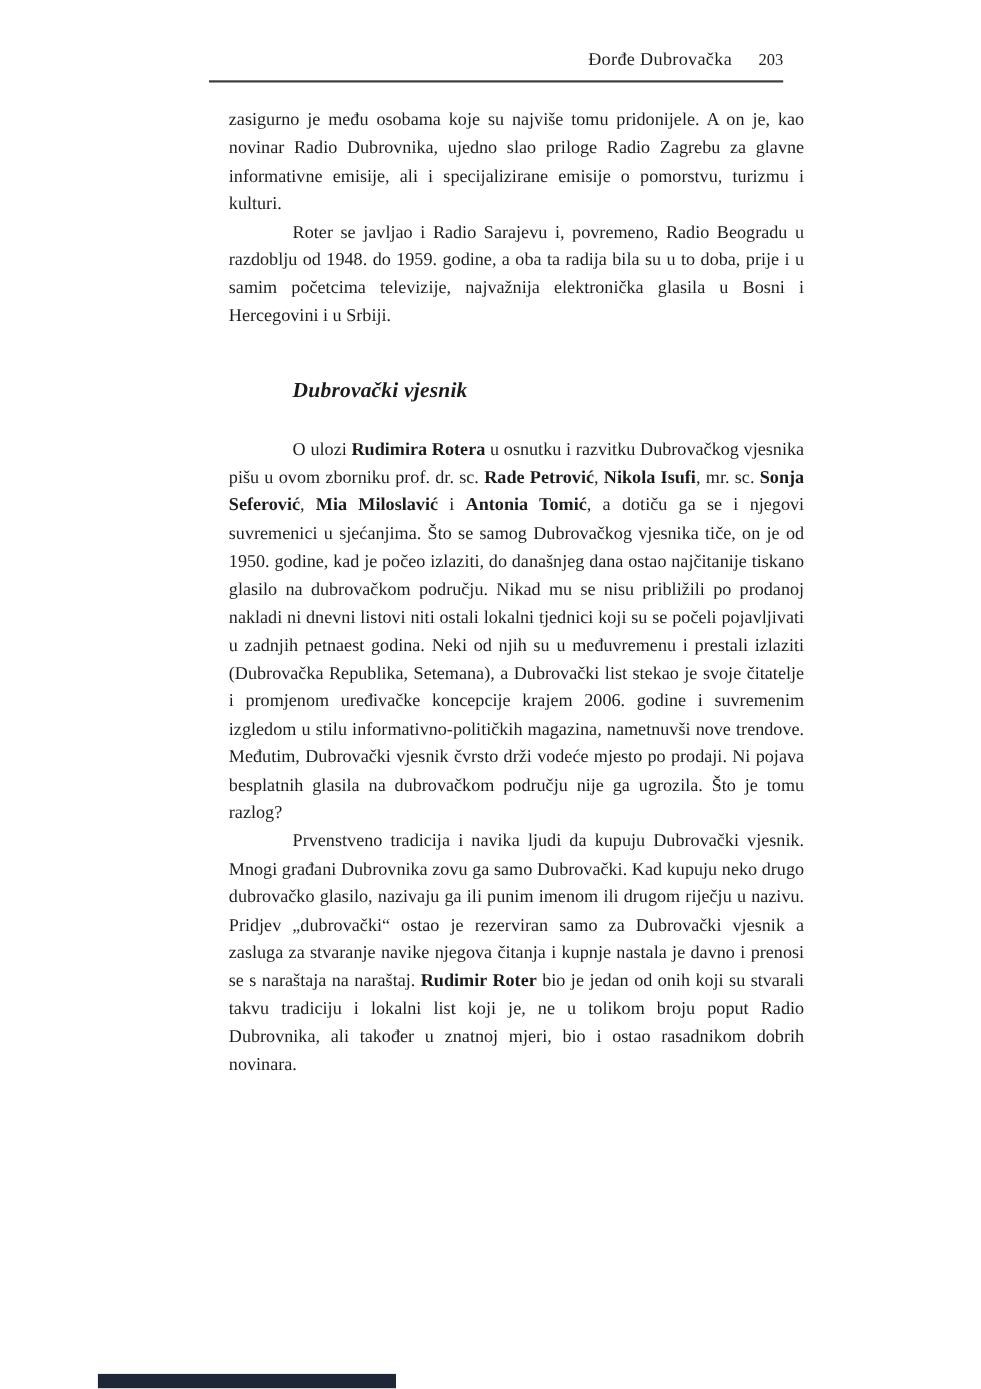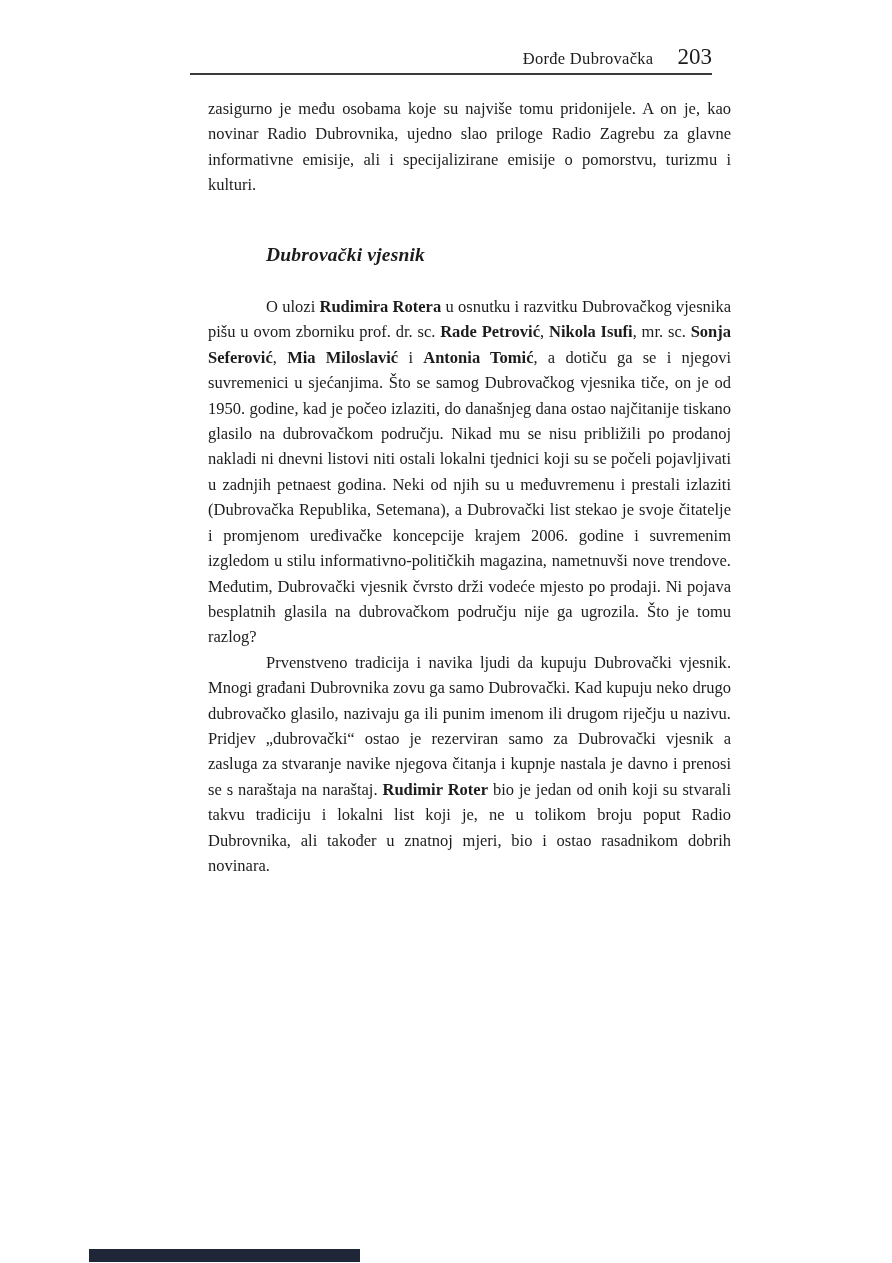--- a/index.html
+++ b/index.html
@@ -19,21 +19,21 @@
     left: 190px; top: 44px; width: 522px;
     text-align: right;
     color: #1c1c1c;
     white-space: nowrap;
   }
   .author {
     font-size: 16.5px;
     letter-spacing: 0.3px;
   }
   .page-number {
-    font-size: 23px;
+    font-size: 15px;
     padding-left: 24px;
   }
   .header-rule {
     position: absolute;
     left: 190px; top: 73px; width: 522px; height: 2px;
     background: #3c3c3c;
   }
   .content {
     position: absolute;
     left: 190px; top: 96px; width: 523px;
@@ -69,20 +69,21 @@
 <div class="page">
 
   <div class="header">
     <span class="author">Đorđe Dubrovačka</span><span class="page-number">203</span>
   </div>
 
   <div class="header-rule"></div>
 
   <div class="content">
       <p class=""><span class="run-n">zasigurno je među osobama koje su najviše tomu  pridonijele. A on je, kao novinar Radio Dubrovnika, ujedno slao priloge Radio Zagrebu za glavne informativne emisije, ali i specijalizirane emisije o pomorstvu, turizmu i kulturi.</span></p>
+      <p class="indent"><span class="run-n">Roter se javljao i Radio Sarajevu i, povremeno, Radio Beogradu u razdoblju od 1948. do 1959. godine, a oba ta radija bila su u to doba, prije i u samim početcima televizije, najvažnija elektronička glasila u Bosni i Hercegovini i u Srbiji.</span></p>
       <h2 class="section-heading">Dubrovački vjesnik</h2>
       <p class="indent"><span class="run-n">O ulozi </span><span class="run-b">Rudimira Rotera</span><span class="run-n"> u osnutku i razvitku </span><span class="run-i">Dubrovačkog vjesnika</span><span class="run-n"> pišu u ovom zborniku prof. dr. sc. </span><span class="run-b">Rade Petrović</span><span class="run-n">, </span><span class="run-b">Nikola Isufi</span><span class="run-n">, mr. sc. </span><span class="run-b">Sonja Seferović</span><span class="run-n">, </span><span class="run-b">Mia Miloslavić</span><span class="run-n"> i </span><span class="run-b">Antonia Tomić</span><span class="run-n">, a dotiču ga se i njegovi suvremenici u sjećanjima. Što se samog </span><span class="run-i">Dubrovačkog vjesnika</span><span class="run-n"> tiče, on je od 1950. godine, kad je počeo izlaziti, do današnjeg dana ostao najčitanije tiskano glasilo na dubrovačkom području. Nikad mu se nisu približili po prodanoj nakladi ni dnevni listovi niti ostali lokalni tjednici koji su se počeli pojavljivati u zadnjih petnaest godina. Neki od njih su u međuvremenu i prestali izlaziti (</span><span class="run-i">Dubrovačka Republika, Setemana</span><span class="run-n">), a </span><span class="run-i">Dubrovački list</span><span class="run-n"> stekao je svoje čitatelje i promjenom uređivačke koncepcije krajem 2006. godine i suvremenim izgledom u stilu informativno-političkih magazina, nametnuvši nove trendove. Međutim, </span><span class="run-i">Dubrovački vjesnik</span><span class="run-n"> čvrsto drži vodeće mjesto po prodaji. Ni pojava besplatnih glasila na dubrovačkom području nije ga ugrozila. Što je tomu razlog?</span></p>
       <p class="indent"><span class="run-n">Prvenstveno tradicija i navika ljudi da kupuju </span><span class="run-i">Dubrovački vjesnik</span><span class="run-n">. Mnogi građani Dubrovnika zovu ga samo </span><span class="run-i">Dubrovački</span><span class="run-n">. Kad kupuju neko drugo dubrovačko glasilo, nazivaju ga ili punim imenom ili drugom riječju u nazivu. Pridjev „dubrovački“ ostao je rezerviran samo za </span><span class="run-i">Dubrovački vjesnik</span><span class="run-n"> a zasluga za stvaranje navike njegova čitanja i kupnje nastala je davno i prenosi se s naraštaja na naraštaj. </span><span class="run-b">Rudimir Roter</span><span class="run-n"> bio je jedan od onih koji su stvarali takvu tradiciju i lokalni list koji je, ne u tolikom broju poput Radio Dubrovnika, ali također u znatnoj mjeri, bio i ostao rasadnikom dobrih novinara.</span></p>
     </div>
 
   <div class="scan-artifact"></div>
 
 </div>
 
 </body></html>

